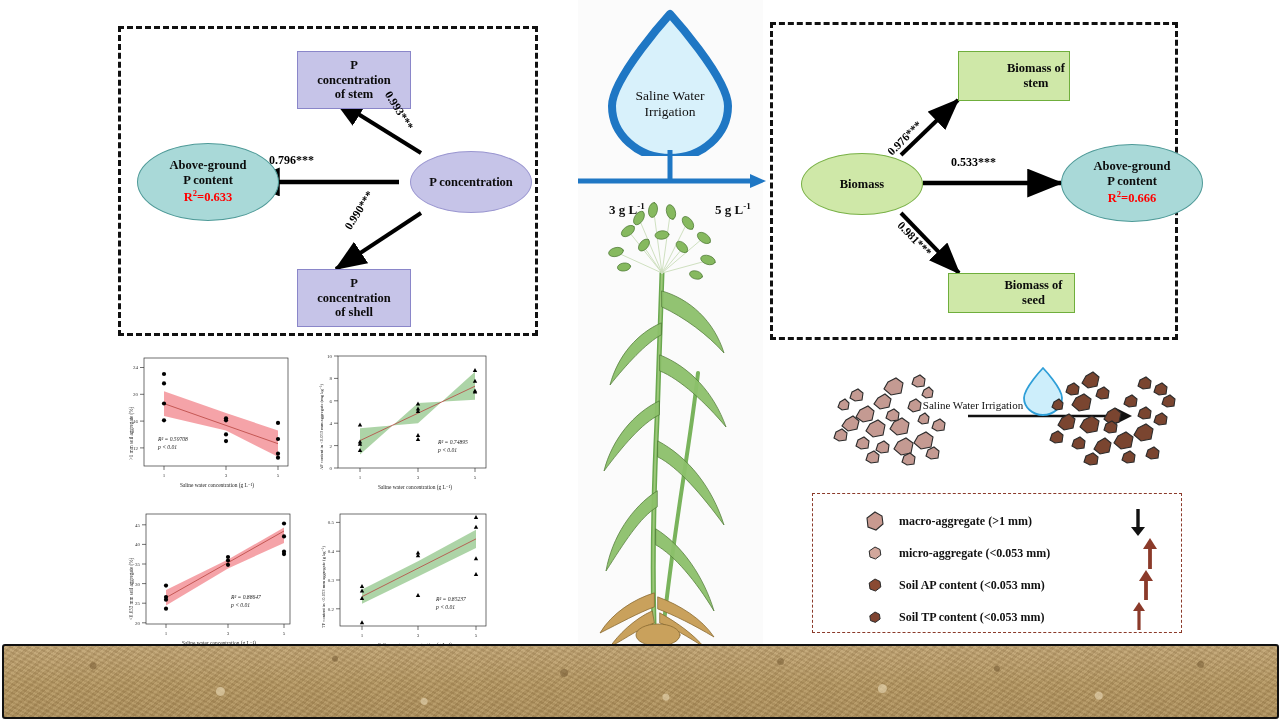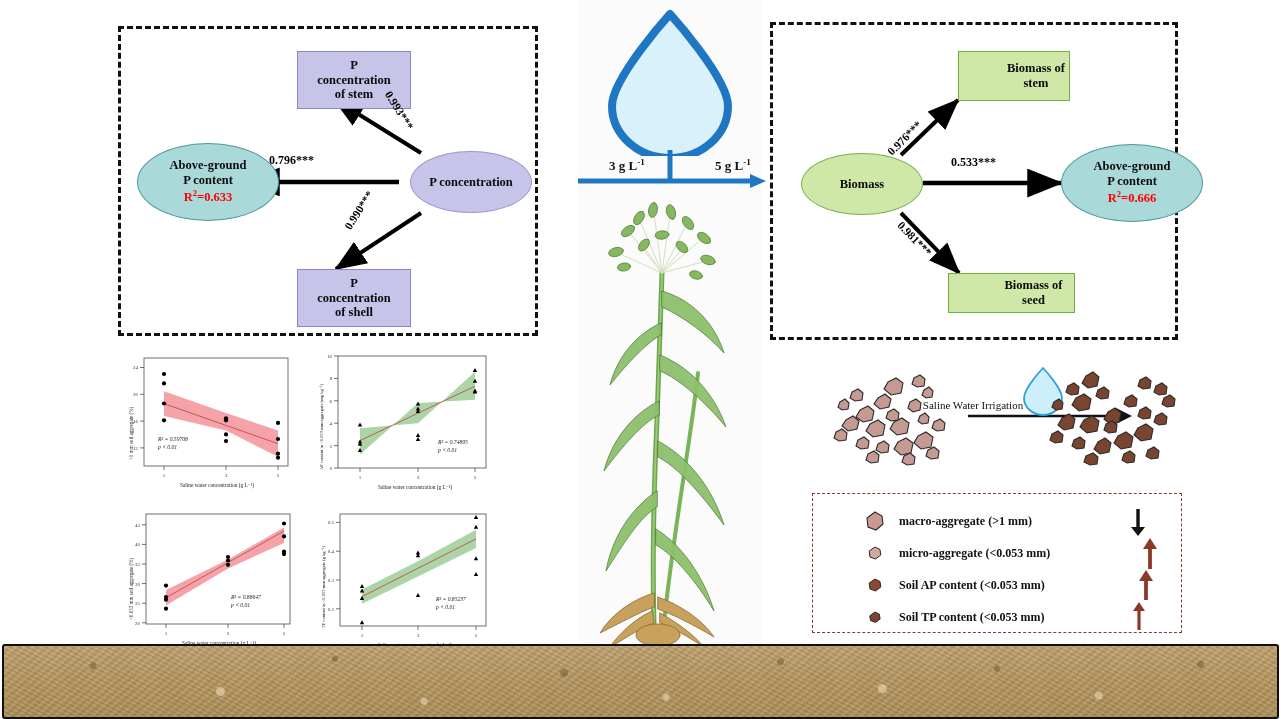--- a/index.html
+++ b/index.html
@@ -69,21 +69,21 @@
   
   #center-col {
     position: absolute; left: 578px; top: 0; width: 185px; height: 646px;
     background: #fbfbfb;
   }
   #drop-text {
     position: absolute; left: 600px; top: 88px; width: 140px;
     text-align: center; font-size: 13.5px; color: #111; line-height: 1.22;
   }
   .dose-label {
-    position: absolute; font-weight: bold; font-size: 13px; color: #111; white-space: nowrap;
+    position: absolute; font-weight: bold; font-size: 13px; color: #111; white-space: nowrap; margin-top: 44px;
   }
   .dose-label sup { font-size: 0.7em; }
 
   
   .plot {
     position: absolute;
     background: #ffffff;
   }
   .plot .ylab {
     position: absolute;
@@ -224,20 +224,24 @@
     <div class="path-label" style="left:112px; top:124px; transform:rotate(-45deg); transform-origin:0 0; font-size:11.5px;">0.976***</div>
     <div class="path-label" style="left:178px; top:130px;">0.533***</div>
     <div class="path-label" style="left:131px; top:194px; transform:rotate(46deg); transform-origin:0 0; font-size:11.5px;">0.981***</div>
   </div>
 
   <div id="center-col"></div>
 
   <svg class="abs" style="left:592px; top:6px;" width="160" height="150">
     <path d="M78 8 C78 8 136 72 136 100 A58 52 0 1 1 20 100 C20 72 78 8 78 8 Z" fill="#d8f1fb" stroke="#1f77c4" stroke-width="8" stroke-linejoin="round"></path>
   </svg>
+  <div id="drop-text">
+    <div>Saline Water</div>
+    <div>Irrigation</div>
+  </div>
 
   <svg class="abs" style="left:578px; top:150px;" width="190" height="45">
     <line x1="0" y1="31" x2="176" y2="31" stroke="#1f77c4" stroke-width="5"></line>
     <path d="M172,24 L188,31 L172,38 Z" fill="#1f77c4"></path>
     <line x1="92" y1="0" x2="92" y2="31" stroke="#1f77c4" stroke-width="5"></line>
   </svg>
   <div class="dose-label" style="left:609px; top:157px;">
     <span>3 g L</span><sup>-1</sup>
   </div>
   <div class="dose-label" style="left:715px; top:157px;">

